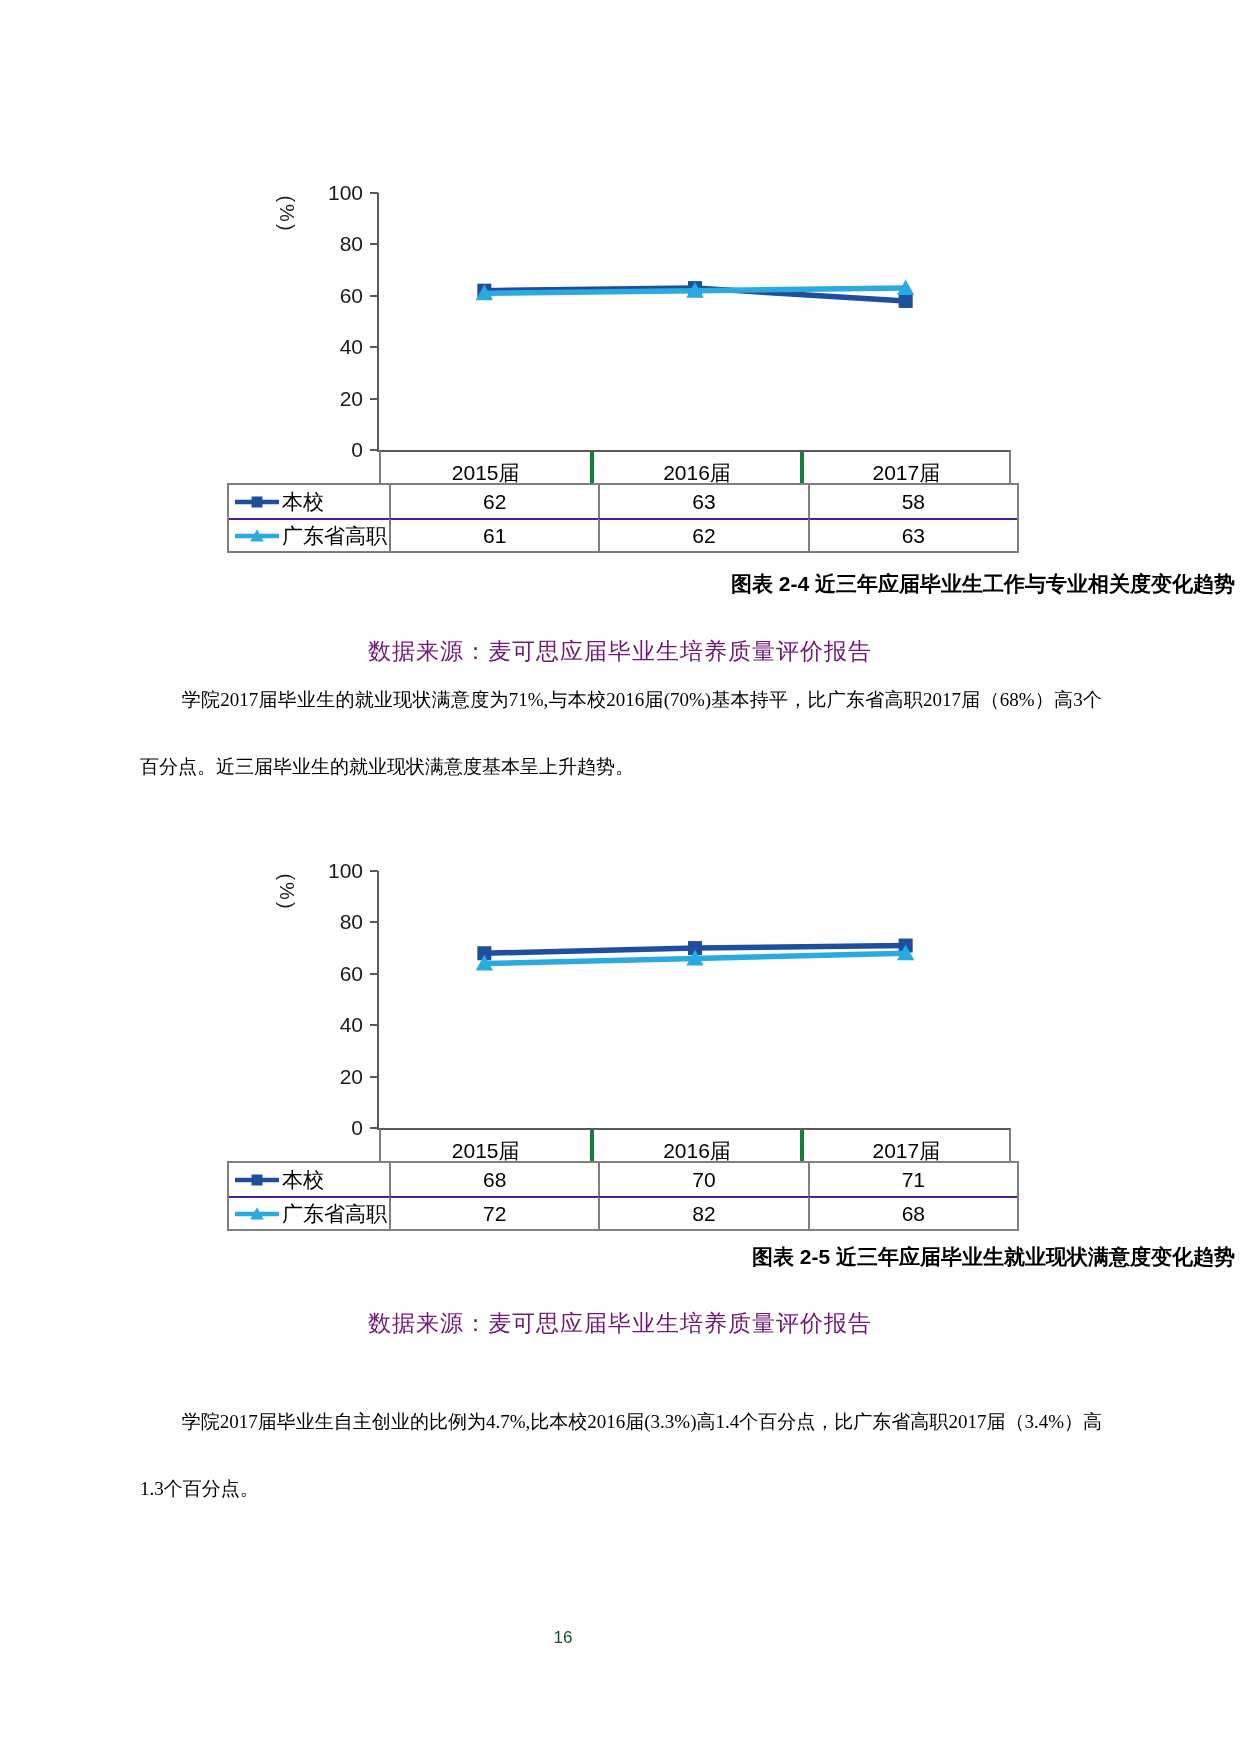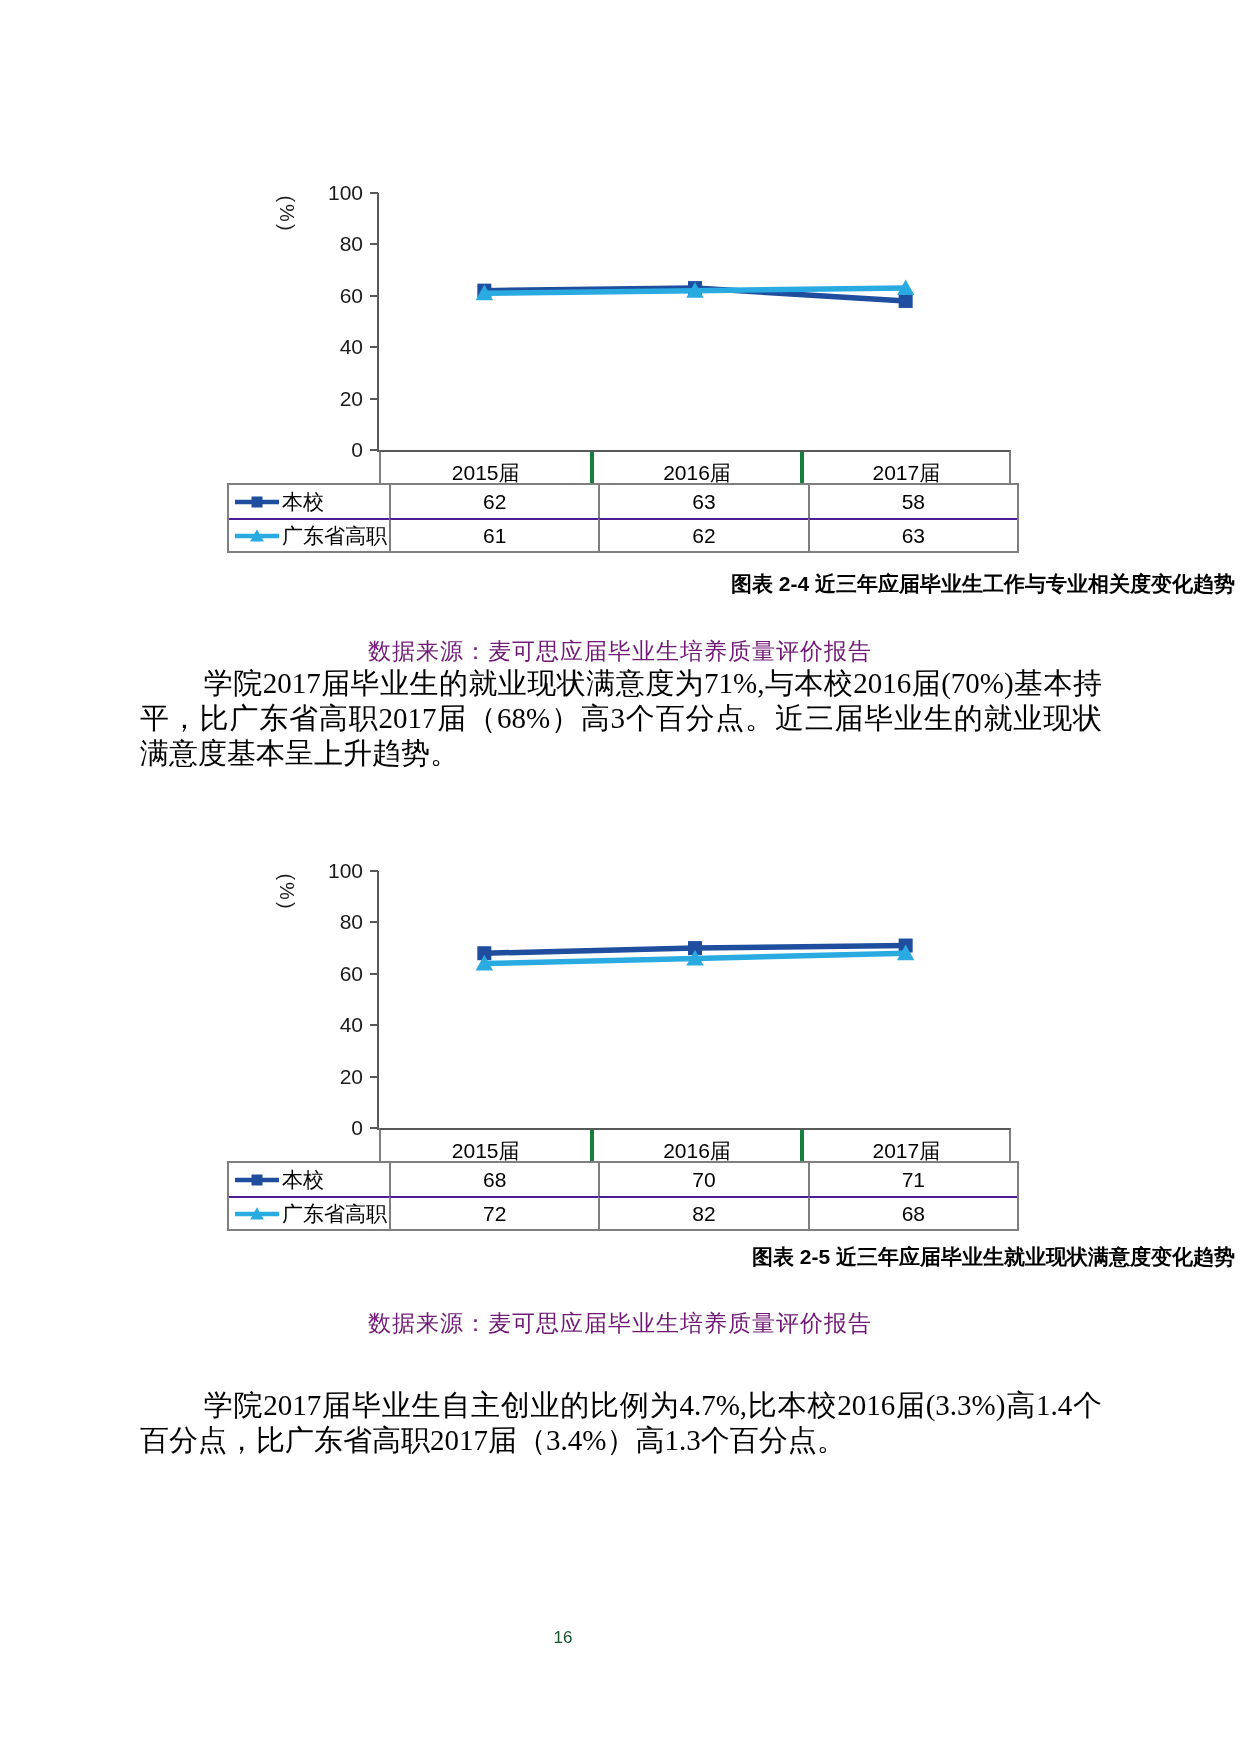--- a/index.html
+++ b/index.html
@@ -50,21 +50,21 @@
     font-size:21px; font-weight:bold; color:#000;
     font-family:"Liberation Sans","DejaVu Sans",sans-serif;
   }
   .source {
     position:absolute; left:5px; width:1230px; text-align:center;
     font-size:23px; color:#701a75; letter-spacing:1px;
     font-family:"Liberation Serif","DejaVu Serif",serif;
   }
   .body-para {
     position:absolute; left:140px; width:962px; margin:0;
-    font-size:29px; line-height:35px; text-align:justify; text-indent:2.2em;
+    font-size:19px; line-height:67px; text-align:justify; text-indent:2.2em;
     font-family:"Liberation Serif","DejaVu Serif",serif; color:#000;
   }
   .page-number {
     position:absolute; left:0; top:1628px; width:1126px; text-align:center;
     font-size:17px; color:#14532d;
     font-family:Liberation Sans, sans-serif;
   }
 </style>
 </head>
 <body>

